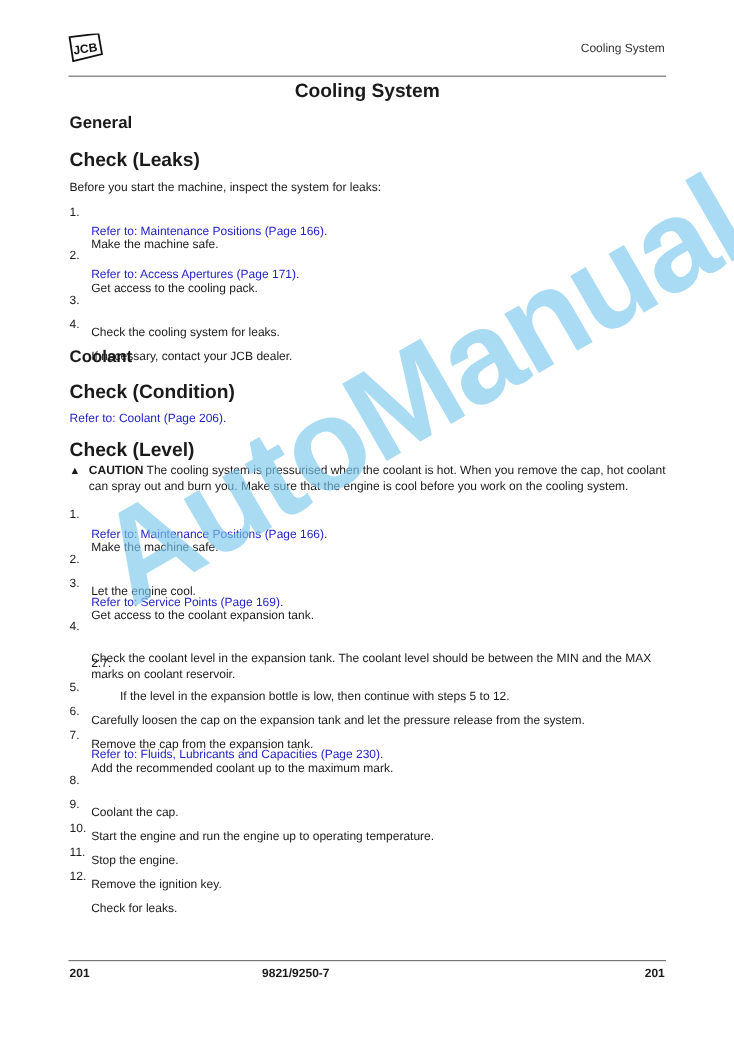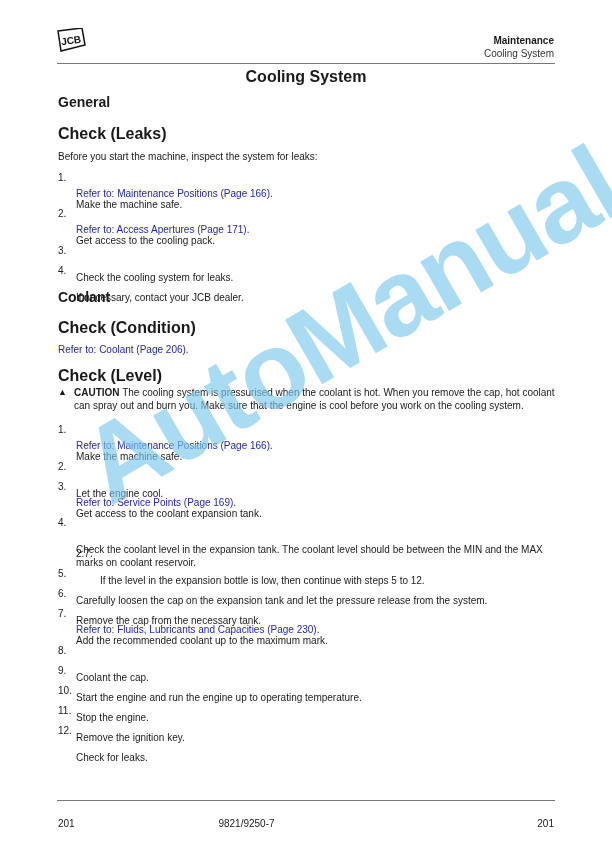--- a/index.html
+++ b/index.html
@@ -21,39 +21,38 @@
     .link { color: #2323c8; }
     .li { position: absolute; left: 58px; font-size: 10px; line-height: 13px; width: 500px; }
     .li .num { position: absolute; left: 0; top: 0; }
     .li .txt { position: absolute; left: 18px; top: 12px; width: 480px; margin-top: 15px; }
     .li .ref { position: absolute; left: 18px; top: 16px; color: #2323c8; }
     .caution { position: absolute; left: 58px; top: 386px; width: 500px; font-size: 10px; line-height: 13px; }
     .caution .ico { position: absolute; left: 0; top: 0; font-size: 9px; }
     .caution .body { position: absolute; left: 16px; top: 0; width: 484px; }
     .caution b { font-weight: bold; }
     .foot-rule { position: absolute; left: 57px; top: 800px; width: 498px; height: 1px; background: #777; }
-    .foot { position: absolute; top: 806px; font-size: 10px; font-weight: normal; margin-top: 12px; }
+    .foot { position: absolute; top: 806px; font-size: 10px; font-weight: bold; }
     .watermark {
       position: absolute; left: 60px; top: 420px; font-size: 108px; font-weight: bold;
       color: #7cc8ee; opacity: 0.65; transform: rotate(-30deg); transform-origin: left top;
       white-space: nowrap; pointer-events: none; letter-spacing: -2px;
     }
   </style>
 </head>
 <body>
 
 <div class="page">
 
   <svg class="logo" viewBox="0 0 30 24">
     <polygon points="2,3 26,0 29,17 5,23" fill="#fff" stroke="#111" stroke-width="1.5"></polygon>
     <text x="15" y="16" font-family="Liberation Sans, sans-serif" font-weight="bold" font-size="10" text-anchor="middle" fill="#111" transform="rotate(-8 15 12)">JCB</text>
   </svg>
 
   <div class="hdr-right">
-    <div class="hdr-section">Maintenance</div>
     <div class="hdr-sub">Cooling System</div>
   </div>
   <div class="hdr-rule"></div>
 
   <div class="title">Cooling System</div>
 
   <div class="h2" style="top:94px">General</div>
   <div class="h3" style="top:125px">Check (Leaks)</div>
   <div class="p" style="top:150px">Before you start the machine, inspect the system for leaks:</div>
 
@@ -107,21 +106,21 @@
   <div class="li" style="top:547px; left:76px">
     <span class="num">2.7.</span>
     <span class="txt" style="left:24px">If the level in the expansion bottle is low, then continue with steps 5 to 12.</span>
   </div>
   <div class="li" style="top:567px">
     <span class="num">5.</span>
     <span class="txt">Carefully loosen the cap on the expansion tank and let the pressure release from the system.</span>
   </div>
   <div class="li" style="top:587px">
     <span class="num">6.</span>
-    <span class="txt">Remove the cap from the necessary tank.</span>
+    <span class="txt">Remove the cap from the expansion tank.</span>
   </div>
   <div class="li" style="top:607px">
     <span class="num">7.</span>
     <span class="txt">Add the recommended coolant up to the maximum mark.</span>
     <span class="ref">Refer to: Fluids, Lubricants and Capacities (Page 230).</span>
   </div>
   <div class="li" style="top:644px">
     <span class="num">8.</span>
     <span class="txt">Coolant the cap.</span>
   </div>

